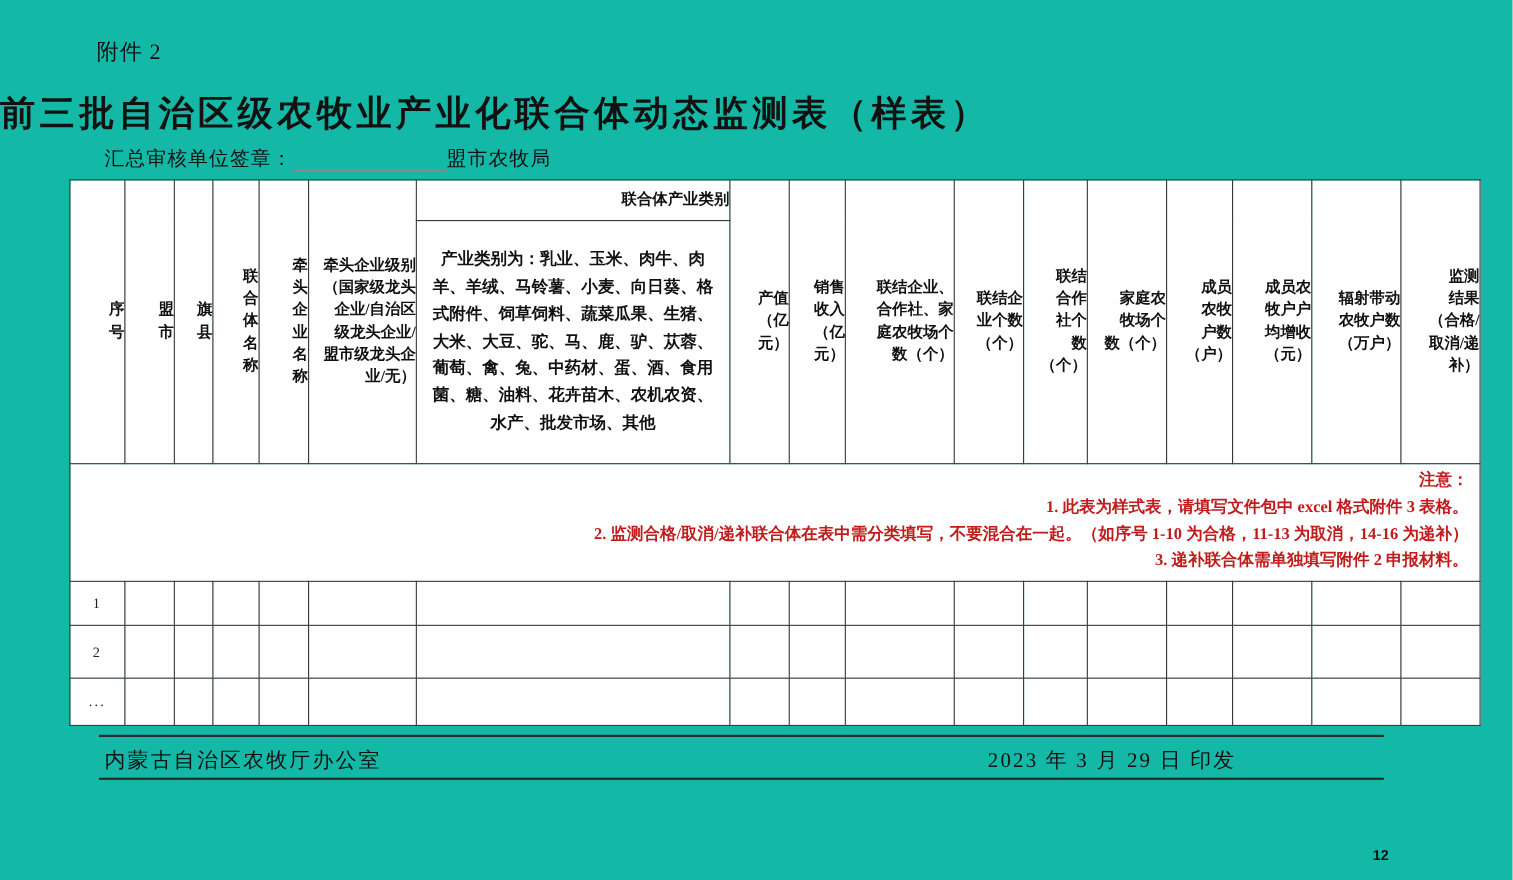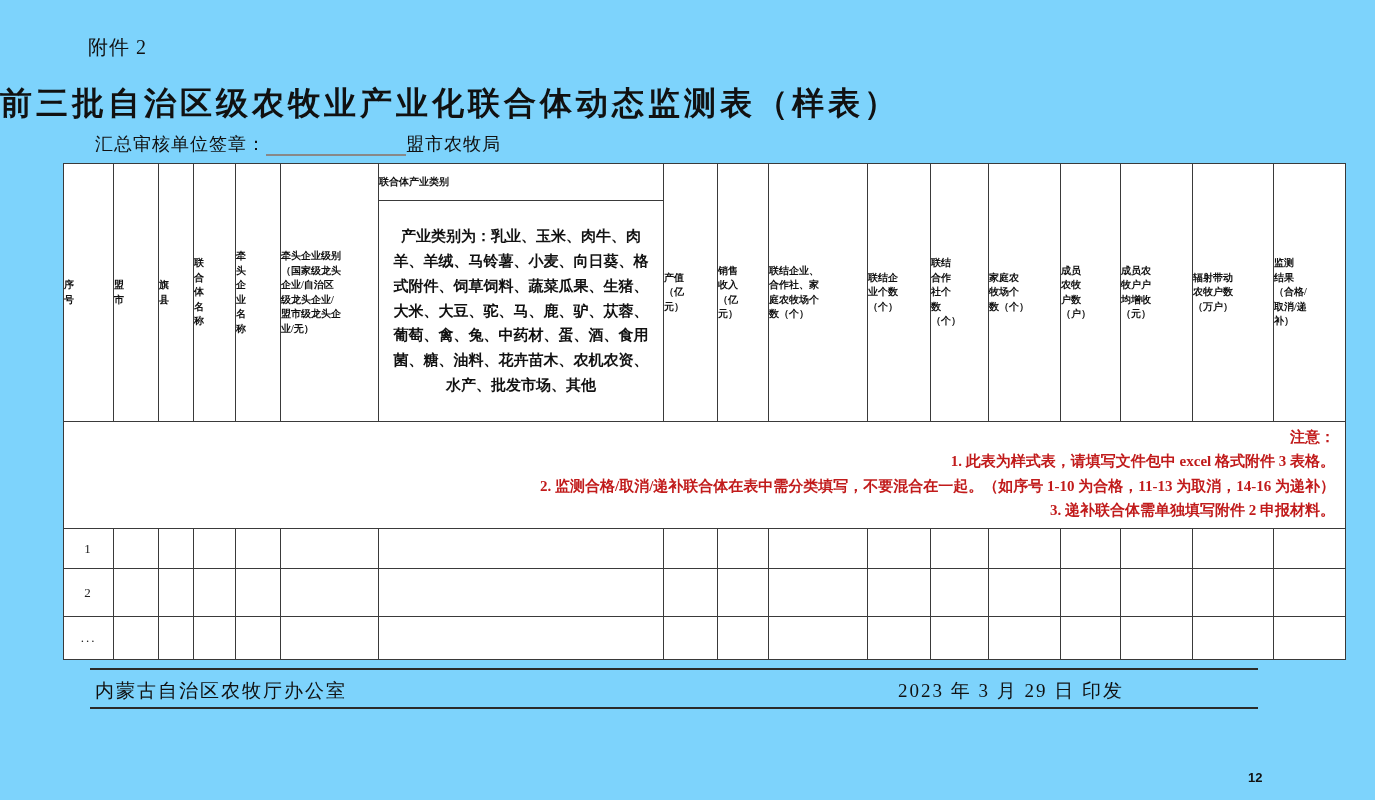--- a/index.html
+++ b/index.html
@@ -1,19 +1,19 @@
 <!DOCTYPE html>
 <html><head>
 <meta charset="utf-8">
 <style>
   html,body { margin:0; padding:0; background:#e8e8e8; }
   .page {
     position: relative;
     width: 1375px; height: 800px;
-    background: #7dd3fc;
+    background: #14b8a6;
     font-family: "Liberation Serif", "DejaVu Sans", serif;
     color: #111;
     overflow: hidden;
   }
   .attachment {
     position: absolute; left: 88px; top: 34px;
     font-size: 20px; letter-spacing: 1px;
   }
   .doc-title {
     position: absolute; top: 82px; left: 0; width: 100%;
@@ -35,22 +35,22 @@
     width: 1282px;
     border-collapse: collapse; table-layout: fixed;
     font-family: "Liberation Serif", "DejaVu Sans", serif;
   }
   table.monitor th, table.monitor td {
     border: 1px solid #3a3a3a;
     padding: 0;
     background: #fff;
   }
   .hc {
-    font-weight: bold; font-size: 10px; line-height: 1.45;
-    text-align: left; vertical-align: middle;
+    font-weight: bold; font-size: 14px; line-height: 1.45;
+    text-align: right; vertical-align: middle;
     white-space: pre-line;
     padding: 2px 1px;
   }
   .hr1 .ih { height: 36px; }
   .hr2 .desc {
     height: 216px;
     white-space: normal;
     font-size: 15px; line-height: 1.65;
     padding: 2px 12px;
     text-align: center; vertical-align: middle;

